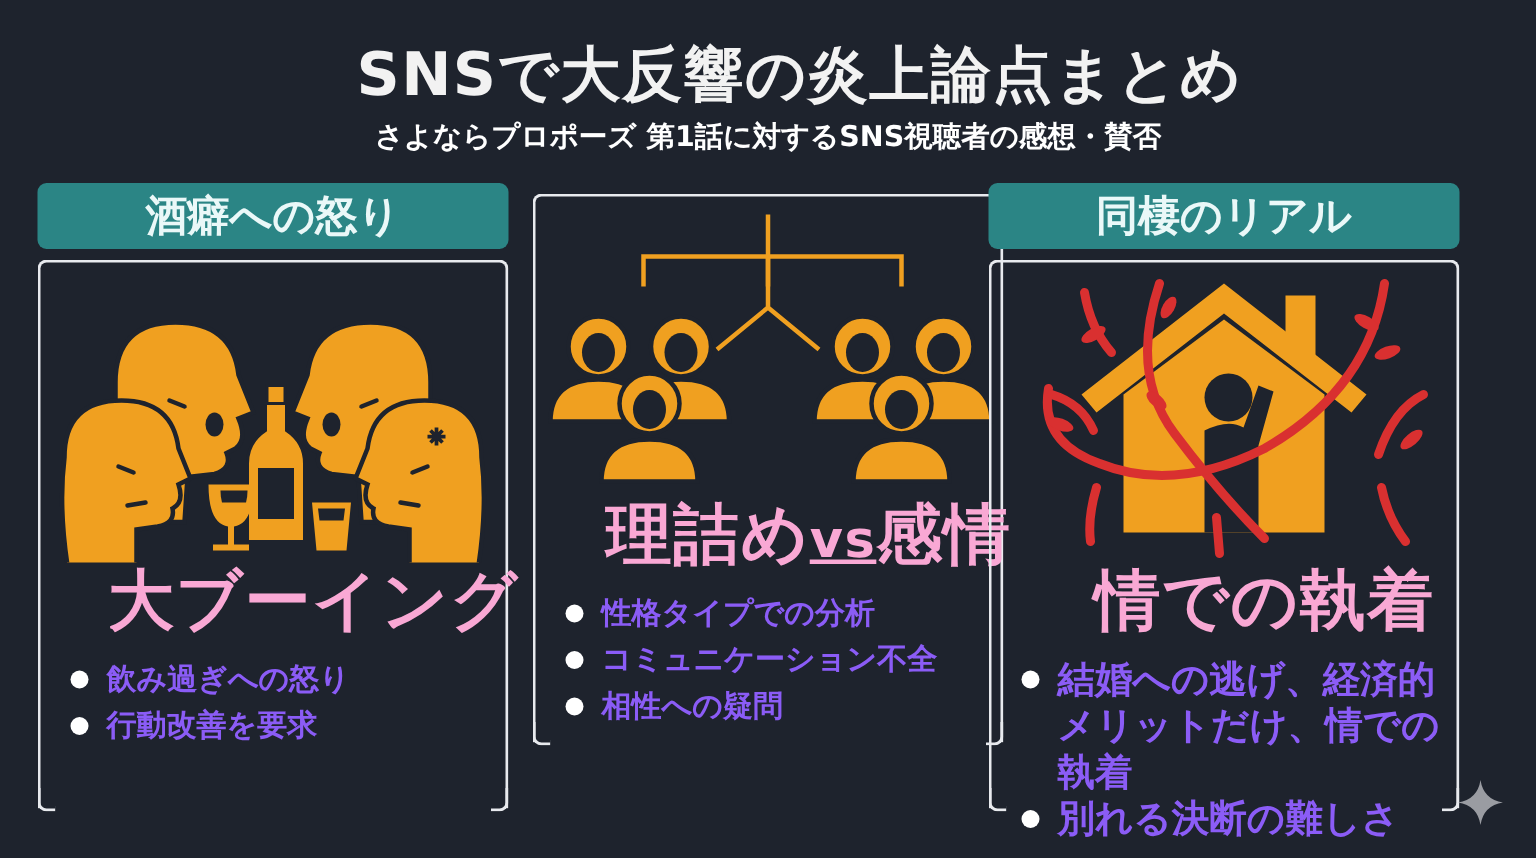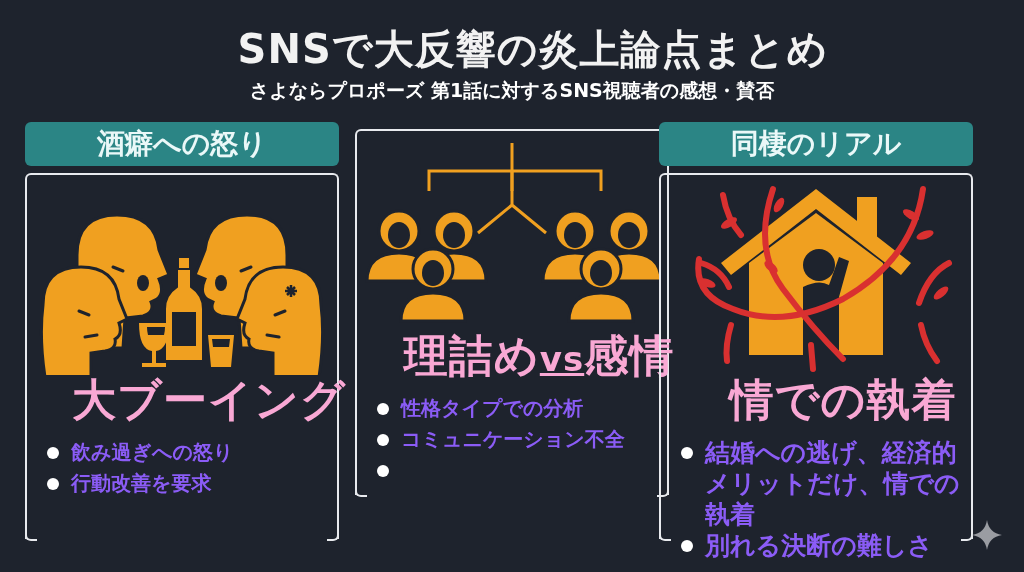--- a/index.html
+++ b/index.html
@@ -172,20 +172,21 @@
       <li>
           <span class="dot"></span>
           <span class="txt">性格タイプでの分析</span>
         </li>
       <li>
           <span class="dot"></span>
           <span class="txt">コミュニケーション不全</span>
         </li>
       <li>
           <span class="dot"></span>
+          <span class="txt">相性への疑問</span>
         </li>
     </ul>
     <div class="foot">
         <div class="l"></div>
         <div class="r"></div>
       </div>
   </div>
 </div>
 
 <div class="col c3">

